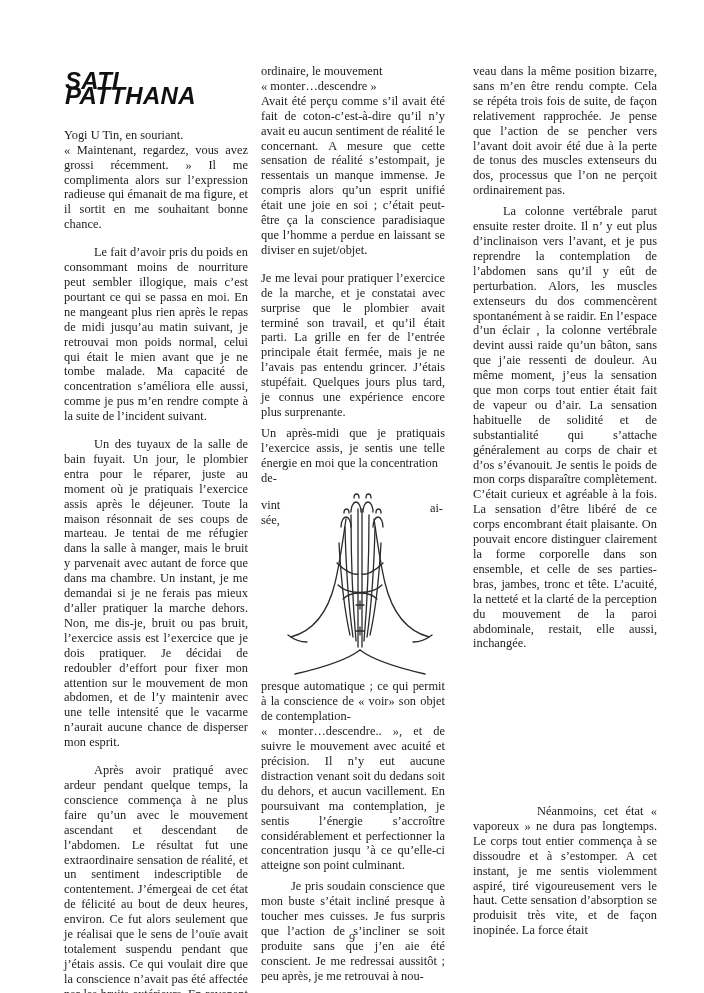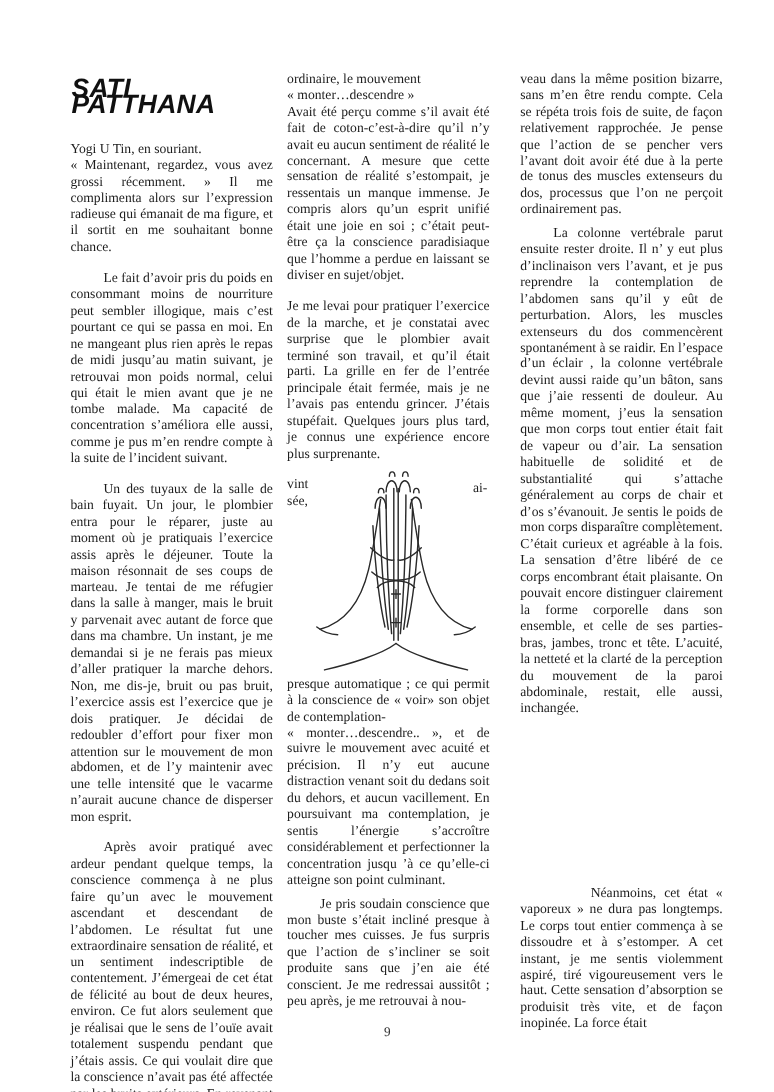--- a/index.html
+++ b/index.html
@@ -48,20 +48,22 @@
     <p class="indent gap">Le fait d’avoir pris du poids en consommant moins de nourriture peut sembler illogique, mais c’est pourtant ce qui se passa en moi. En ne mangeant plus rien après le repas de midi jusqu’au matin suivant, je retrouvai mon poids normal, celui qui était le mien avant que je ne tombe malade. Ma capacité de concentration s’améliora elle aussi, comme je pus m’en rendre compte à la suite de l’incident suivant.</p>
     <p class="indent gap">Un des tuyaux de la salle de bain fuyait. Un jour, le plombier entra pour le réparer, juste au moment où je pratiquais l’exercice assis après le déjeuner. Toute la maison résonnait de ses coups de marteau. Je tentai de me réfugier dans la salle à manger, mais le bruit y parvenait avec autant de force que dans ma chambre. Un instant, je me demandai si je ne ferais pas mieux d’aller pratiquer la marche dehors. Non, me dis-je, bruit ou pas bruit, l’exercice assis est l’exercice que je dois pratiquer. Je décidai de redoubler d’effort pour fixer mon attention sur le mouvement de mon abdomen, et de l’y maintenir avec une telle intensité que le vacarme n’aurait aucune chance de disperser mon esprit.</p>
     <p class="indent gap">Après avoir pratiqué avec ardeur pendant quelque temps, la conscience commença à ne plus faire qu’un avec le mouvement ascendant et descendant de l’abdomen. Le résultat fut une extraordinaire sensation de réalité, et un sentiment indescriptible de contentement. J’émergeai de cet état de félicité au bout de deux heures, environ. Ce fut alors seulement que je réalisai que le sens de l’ouïe avait totalement suspendu pendant que j’étais assis. Ce qui voulait dire que la conscience n’avait pas été affectée par les bruits extérieurs. En revenant à un niveau de conscience</p>
   </div>
 
   <div class="col col2">
     <p class="pre">ordinaire, le mouvement
 « monter…descendre »
 Avait été perçu comme s’il avait été fait de coton-c’est-à-dire qu’il n’y avait eu aucun sentiment de réalité le concernant. A mesure que cette sensation de réalité s’estompait, je ressentais un manque immense. Je compris alors qu’un esprit unifié était une joie en soi ; c’était peut-être ça la conscience paradisiaque que l’homme a perdue en laissant se diviser en sujet/objet.</p>
     <p class="gap">Je me levai pour pratiquer l’exercice de la marche, et je constatai avec surprise que le plombier avait terminé son travail, et qu’il était parti. La grille en fer de l’entrée principale était fermée, mais je ne l’avais pas entendu grincer. J’étais stupéfait. Quelques jours plus tard, je connus une expérience encore plus surprenante.</p>
+    <p class="pre gap-sm">Un après-midi que je pratiquais l’exercice assis, je sentis une telle énergie en moi que la concentration
+de-</p>
 
     <div class="figure">
       <span class="w w1">vint</span>
       <span class="w w2">ai-</span>
       <span class="w w3">sée,</span>
       <svg width="150" height="190" viewBox="0 0 150 190" fill="none" stroke="#2a2a2a" stroke-width="1.3" stroke-linecap="round">
         <path d="M6 152 C28 146 43 127 50 98 C55 77 58 54 61 34"></path>
         <path d="M144 152 C122 146 107 127 100 98 C95 77 92 54 89 34"></path>
         <path d="M3 150 q9 7 19 7"></path>
         <path d="M147 150 q-9 7 -19 7"></path>

